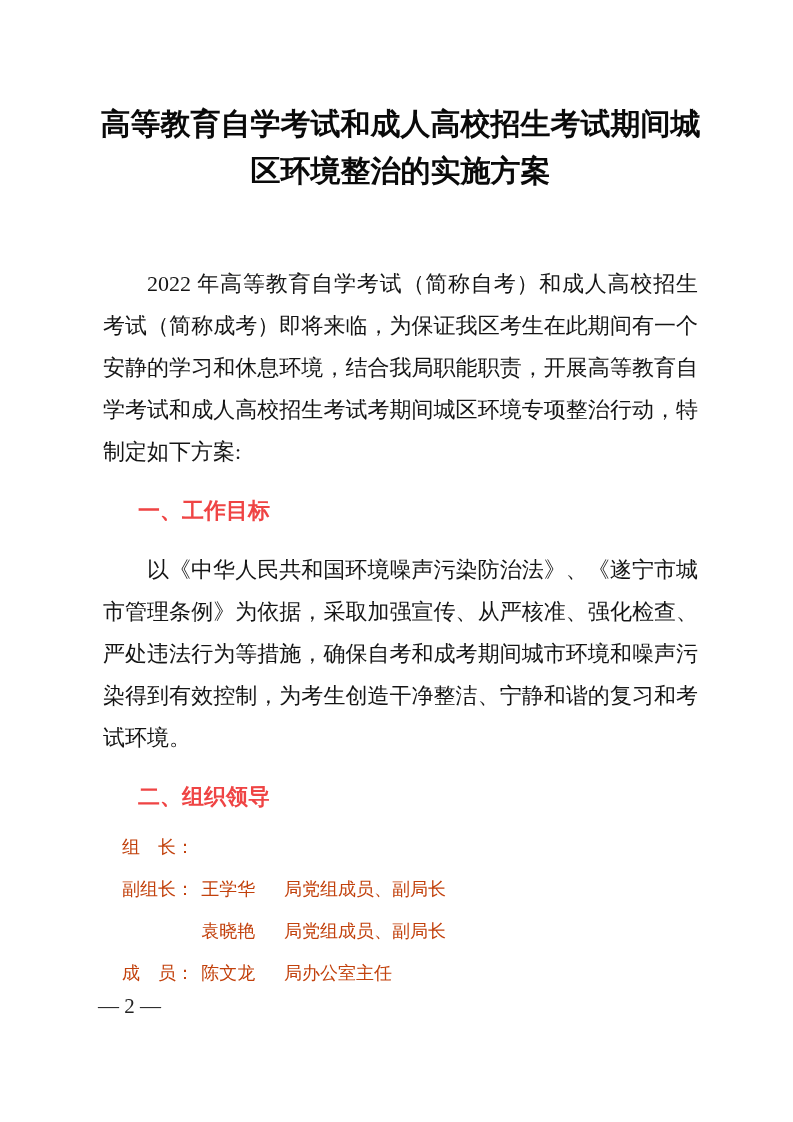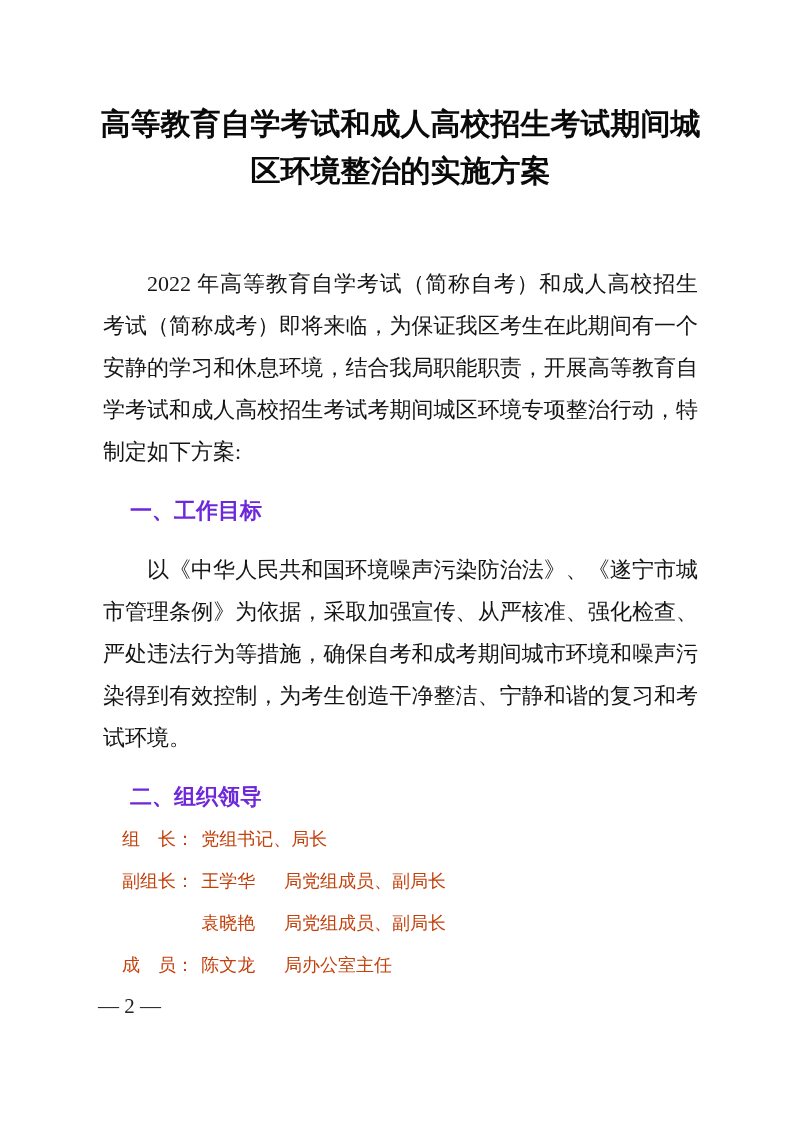--- a/index.html
+++ b/index.html
@@ -37,23 +37,23 @@
     text-align: justify;
     margin: 17px;
     color: #151515;
   }
   .indent { text-indent: 2em; }
   .heading {
     font-family: "Liberation Sans", "DejaVu Sans", sans-serif;
     font-weight: bold;
     font-size: 22px;
     line-height: 42px;
-    margin: 0;
+    margin: 8px;
     padding-left: 2em;
-    color: #6d28d9;
+    color: #ef4444;
   }
   .roster {
     font-size: 18px;
     line-height: 42px;
     padding-left: 2em;
     color: #c2410c;
   }
   .roster-row { display: flex; }
   .roster-role {
     width: 4.4em;
@@ -89,21 +89,20 @@
   <h2 class="heading">一、工作目标</h2>
 
   <p class="body-par indent">以《中华人民共和国环境噪声污染防治法》、《遂宁市城市管理条例》为依据，采取加强宣传、从严核准、强化检查、严处违法行为等措施，确保自考和成考期间城市环境和噪声污染得到有效控制，为考生创造干净整洁、宁静和谐的复习和考试环境。</p>
 
   <h2 class="heading">二、组织领导</h2>
 
 
   <div class="roster">
     <div class="roster-row">
       <span class="roster-role">组　长：</span>
-      <span class="roster-title">党组书记、局长</span>
     </div>
     <div class="roster-row">
       <span class="roster-role">副组长：</span>
       <span class="roster-name">王学华</span>
       <span class="roster-title">局党组成员、副局长</span>
     </div>
     <div class="roster-row">
       <span class="roster-role"></span>
       <span class="roster-name">袁晓艳</span>
       <span class="roster-title">局党组成员、副局长</span>

